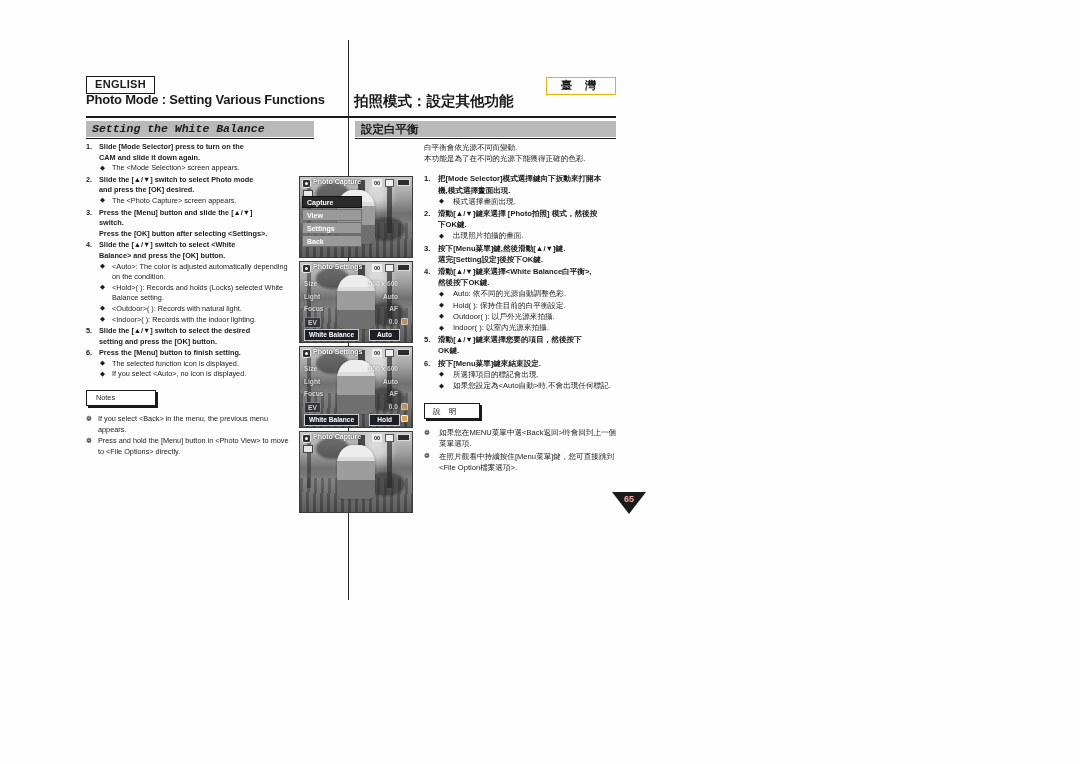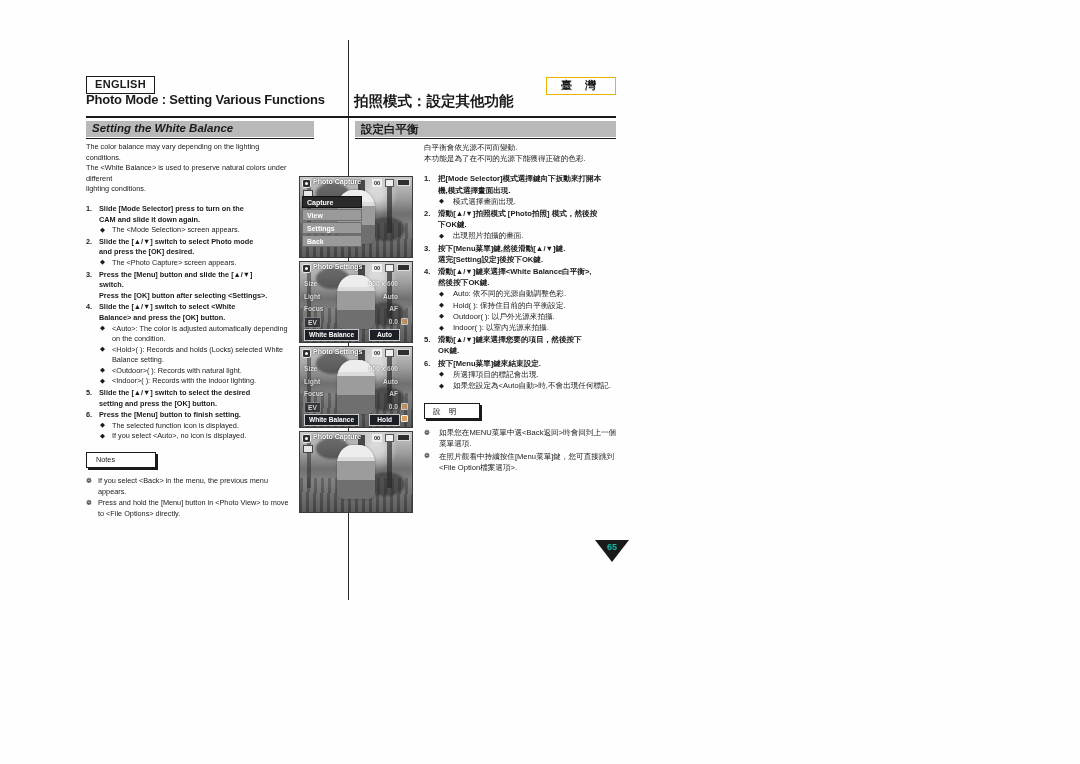--- a/index.html
+++ b/index.html
@@ -93,20 +93,21 @@
     height: 2px;
     background: #1a1a1a;
   }
 
   
   .sec-bar {
     position: absolute;
     top: 121px;
     height: 16px;
     background: #b9b9b9;
+    font-family: Liberation Mono, monospace;
   }
   .sec-bar.left  { left: 86px;  width: 228px; }
   .sec-bar.right { left: 355px; width: 261px; }
   .sec-bar span {
     position: absolute;
     left: 6px; top: 1px;
     font-size: 11.5px;
     font-weight: bold;
     font-style: italic;
     white-space: nowrap;
@@ -459,28 +460,27 @@
   .notes-box-zh .shadow-r {
     position: absolute;
     left: 54px; top: 1px;
     width: 3px; height: 16px;
     background: #1a1a1a;
   }
 
   
   .page-badge {
     position: absolute;
-    left: 595px;
+    left: 612px;
     top: 492px;
     width: 34px;
     height: 22px;
     background: #1a1a1a;
-    color: #14b8a6;
+    color: #fca5a5;
     clip-path: polygon(0 0, 100% 0, 50% 100%);
-    margin-top: 48px;
   }
   .page-badge .n {
     position: absolute;
     left: 0; right: 0; top: 2px;
     text-align: center;
     font-size: 9px;
     font-weight: bold;
   }
 </style>
 </head>
@@ -505,25 +505,20 @@
     <span>Setting the White Balance</span>
   </div>
   <div class="sec-underline left"></div>
 
   <div class="sec-bar right">
     <span>設定白平衡</span>
   </div>
   <div class="sec-underline right"></div>
 
   <div class="col col-left">
-    <div class="intro" id="left-intro">
-        <p>The color balance may vary depending on the lighting conditions.</p>
-        <p>The &lt;White Balance&gt; is used to preserve natural colors under different</p>
-        <p>lighting conditions.</p>
-      </div>
     <ol class="steps" id="left-steps">
         <li>
           <span class="num">1.</span>
           <span class="ln">Slide [Mode Selector] press to turn on the</span>
           <span class="ln">CAM and slide it down again.</span>
           <ul class="bullets">
             <li><span class="bl">◆</span>The &lt;Mode Selection&gt; screen appears.</li>
           </ul>
         </li>
         <li>
@@ -708,21 +703,21 @@
         <li>
           <span class="num">1.</span>
           <span class="ln">把[Mode Selector]模式選擇鍵向下扳動來打開本</span>
           <span class="ln">機,模式選擇畫面出現.</span>
           <ul class="bullets">
             <li><span class="bl">◆</span>模式選擇畫面出現.</li>
           </ul>
         </li>
         <li>
           <span class="num">2.</span>
-          <span class="ln">滑動[▲/▼]拍照模式 [Photo拍照] 模式，然後按</span>
+          <span class="ln">滑動[▲/▼]鍵來選擇 [Photo拍照] 模式，然後按</span>
           <span class="ln">下OK鍵.</span>
           <ul class="bullets">
             <li><span class="bl">◆</span>出現照片拍攝的畫面.</li>
           </ul>
         </li>
         <li>
           <span class="num">3.</span>
           <span class="ln">按下[Menu菜單]鍵,然後滑動[▲/▼]鍵.</span>
           <span class="ln">選完[Setting設定]後按下OK鍵.</span>
         </li>

